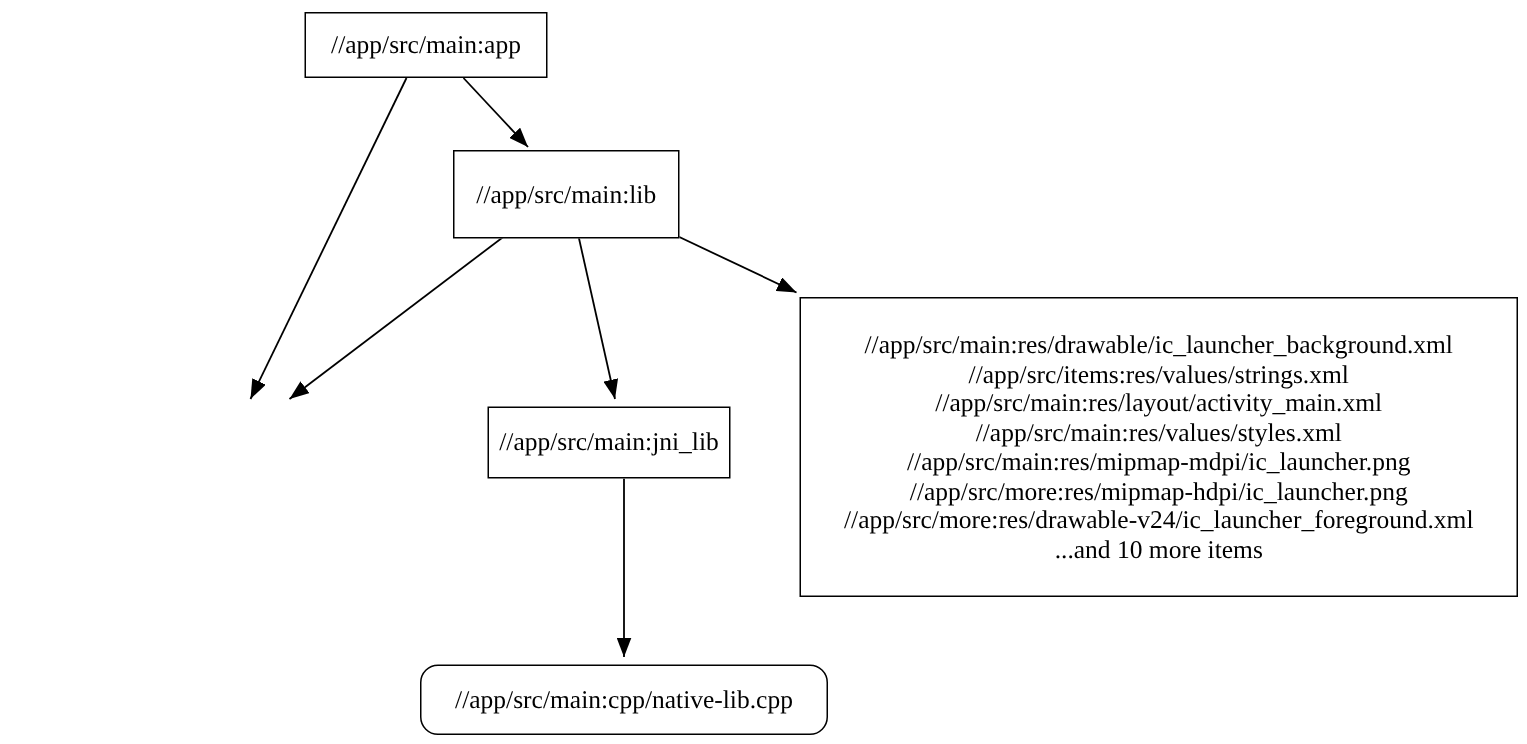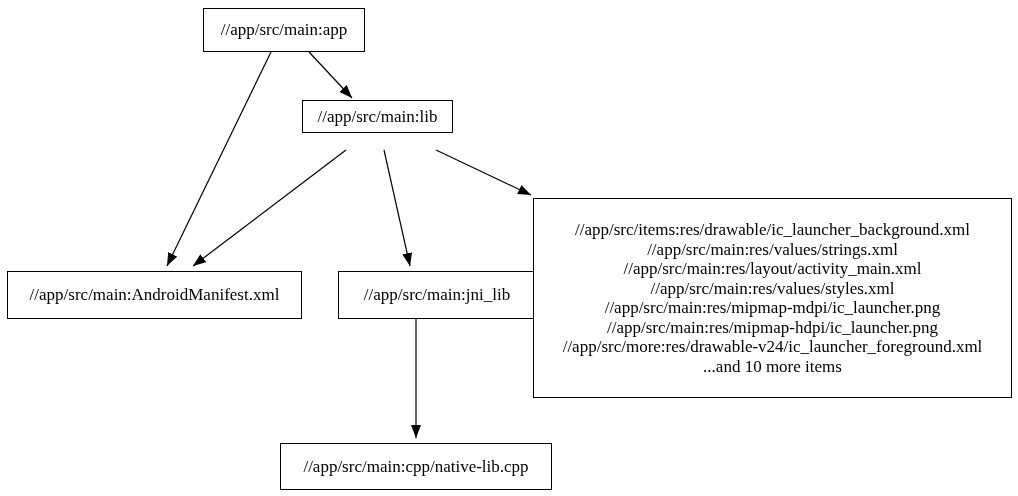--- a/index.html
+++ b/index.html
@@ -39,25 +39,25 @@
   .node.multiline {
     flex-direction: column;
     white-space: normal;
   }
   .node.multiline .res-line {
     line-height: 19.5px;
     white-space: nowrap;
   }
   
   #node-app        { left: 203px; top: 8px;   width: 162px; height: 44px; }
-  #node-lib        { left: 302px; top: 100px; width: 151px; height: 33px; }
+  #node-lib        { left: 302px; top: 100px; width: 151px; height: 59px; }
   #node-manifest   { left: 7px;   top: 271px; width: 295px; height: 48px; }
-  #node-jni-lib    { left: 338px; top: 271px; width: 198px; height: 48px; justify-content: center; }
+  #node-jni-lib    { left: 325px; top: 271px; width: 162px; height: 48px; justify-content: center; }
   #node-resources  { left: 533px; top: 198px; width: 479px; height: 200px; }
-  #node-native-lib { left: 280px; top: 443px; width: 272px; height: 47px; }
+  #node-native-lib { left: 280px; top: 443px; width: 272px; height: 47px; border-radius: 12px; }
   .edge {
     stroke: #000000;
     stroke-width: 1.2;
     fill: none;
   }
 </style>
 </head>
 <body>
 
 <div id="canvas">
@@ -77,35 +77,32 @@
   </svg>
 
   <div class="node" id="node-app">
     <span>//app/src/main:app</span>
   </div>
 
   <div class="node" id="node-lib">
     <span>//app/src/main:lib</span>
   </div>
 
-  <div class="node" id="node-manifest">
-    <span>//app/src/main:AndroidManifest.xml</span>
-  </div>
 
   <div class="node" id="node-jni-lib">
     <span>//app/src/main:jni_lib</span>
   </div>
 
   <div class="node multiline" id="node-resources">
-    <div class="res-line">//app/src/items:res/drawable/ic_launcher_background.xml</div>
-    <div class="res-line">//app/src/main:res/values/strings.xml</div>
+    <div class="res-line">//app/src/main:res/drawable/ic_launcher_background.xml</div>
+    <div class="res-line">//app/src/items:res/values/strings.xml</div>
     <div class="res-line">//app/src/main:res/layout/activity_main.xml</div>
     <div class="res-line">//app/src/main:res/values/styles.xml</div>
     <div class="res-line">//app/src/main:res/mipmap-mdpi/ic_launcher.png</div>
-    <div class="res-line">//app/src/main:res/mipmap-hdpi/ic_launcher.png</div>
+    <div class="res-line">//app/src/more:res/mipmap-hdpi/ic_launcher.png</div>
     <div class="res-line">//app/src/more:res/drawable-v24/ic_launcher_foreground.xml</div>
     <div class="res-line">...and 10 more items</div>
   </div>
 
   <div class="node" id="node-native-lib">
     <span>//app/src/main:cpp/native-lib.cpp</span>
   </div>
 
 </div>
 

